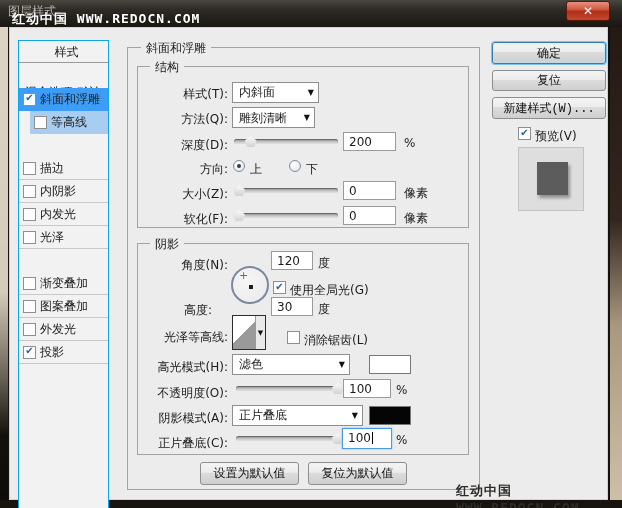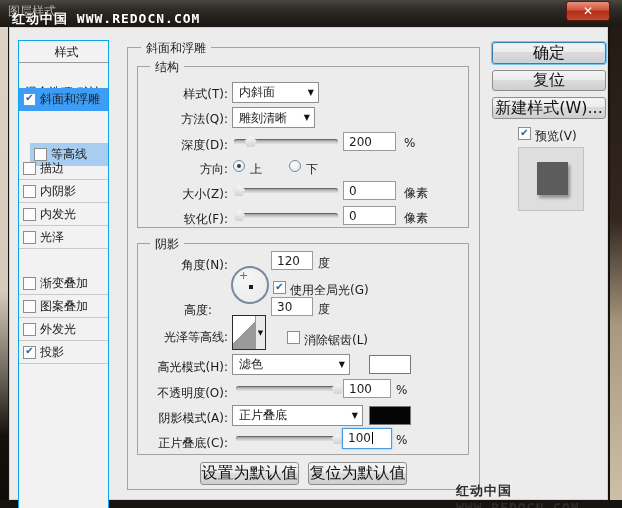--- a/index.html
+++ b/index.html
@@ -33,21 +33,21 @@
     border:1px solid #16130e; border-top:none; box-shadow:inset 0 0 0 1px #d6d3ce; }
 
   
   .sidebar { left:18px; top:40px; width:91px; height:476px;
     background:#f2f2f2; border:1px solid #0ea5e9;text-align:center; }
   .sb-header { position:absolute; left:0; top:0; width:100%; height:22px;
     border-bottom:1px solid #9a9a9a; padding:3px 0 0 6px; }
   .sb-row { position:absolute; left:0; width:100%; height:23px;
     border-bottom:1px solid #c9c9c9; display:flex; align-items:center;
     padding-left:4px; cursor:pointer; }
-  .sb-row.child { left:11px; width:78px; padding-left:4px;margin-top:32px; }
+  .sb-row.child { left:11px; width:78px; padding-left:4px; }
   .sb-row.sel { background:#3d9df6; border-bottom-color:#3d9df6; }
   .sb-row.hl  { background:#a7cdf0; border-bottom-color:#a7cdf0; }
   .sb-row .cb { margin-right:4px; }
   .sb-row.nocheck { padding-left:6px; }
 
   
   .cb { width:13px; height:13px; background:#fdfdfd; border:1px solid #8e8e8e;
     display:inline-flex; align-items:center; justify-content:center; flex:0 0 13px;
     font-size:10px; color:#2263a5; cursor:pointer; }
   .cb .mark { line-height:1; font-weight:bold; transform:translateY(-1px); }
@@ -71,21 +71,21 @@
     box-shadow:inset 0 1px 1px rgba(0,0,0,.35); }
   .slider .thumb { position:absolute; top:3px; width:12px; height:11px;
     transform:translateX(-50%);
     background:linear-gradient(180deg,#fafafa,#d2d2d2);
     clip-path:polygon(50% 0,100% 42%,80% 100%,20% 100%,0 42%);
     filter:drop-shadow(0 0 1px #6f6f6f); cursor:pointer; }
   .gbox { position:absolute; border:1px solid #a3a3a3; }
   .glabel { position:absolute; background:#ececec; padding:0 5px; white-space:nowrap; }
   .win-btn { position:absolute; border:1px solid #8e8e8e; border-radius:3px;
     background:linear-gradient(180deg,#f4f4f4,#ececec 45%,#dcdcdc 46%,#cfcfcf);
-    text-align:center; font-size:16px; color:#111; cursor:pointer;
+    text-align:center; font-size:12px; color:#111; cursor:pointer;
     display:flex; align-items:center; justify-content:center; }
   .win-btn.default { border:1px solid #3a7ca8; box-shadow:0 0 0 1px #7cc3ef, inset 0 0 3px #bfe6fb; }
   .swatch { position:absolute; border:1px solid #777; cursor:pointer; }
   .dial { position:absolute; left:231px; top:266px; width:38px; height:38px;
     border:2px solid #7889a0; border-radius:50%;
     background:radial-gradient(circle at 40% 35%,#f6f6f6,#e9e9e9); cursor:pointer; }
   .dial .center-dot { position:absolute; left:16px; top:17px; width:4px; height:4px; background:#1c1c1c; }
   .dial .cross { position:absolute; left:6px; top:1px; color:#6b6b6b; font-size:11px; }
   .contour { position:absolute; left:232px; top:315px; width:34px; height:35px;
     border:1px solid #2c2c2c; background:#fff; cursor:pointer; }
@@ -275,21 +275,21 @@
   <div class="num focus" style="left:342px; top:428px; width:50px; height:21px;">
     <span>100</span><span class="caret"></span>
   </div>
   <div class="unit" style="left:396px; top:433px;">%</div>
 
   <div class="win-btn" style="left:200px; top:462px; width:99px; height:23px;">设置为默认值</div>
   <div class="win-btn" style="left:308px; top:462px; width:99px; height:23px;">复位为默认值</div>
 
   <div class="win-btn default" style="left:492px; top:42px; width:114px; height:22px;">确定</div>
   <div class="win-btn" style="left:492px; top:70px; width:114px; height:21px;text-align:right;">复位</div>
-  <div class="win-btn" style="left:492px; top:97px; width:114px; height:22px;">新建样式(W)...</div>
+  <div class="win-btn" style="left:492px; top:97px; width:114px; height:22px;font-family:Liberation Mono, monospace;">新建样式(W)...</div>
   <span class="cb abs" style="left:518px; top:127px;">
       <span class="mark">✔</span>
     </span>
   <div class="unit" style="left:535px; top:128px;">预览(V)</div>
   <div class="abs preview-box">
     <div class="inner"></div>
   </div>
 
   <div class="abs wm-bottom">红动中国 WWW.REDOCN.COM</div>
 </div>

